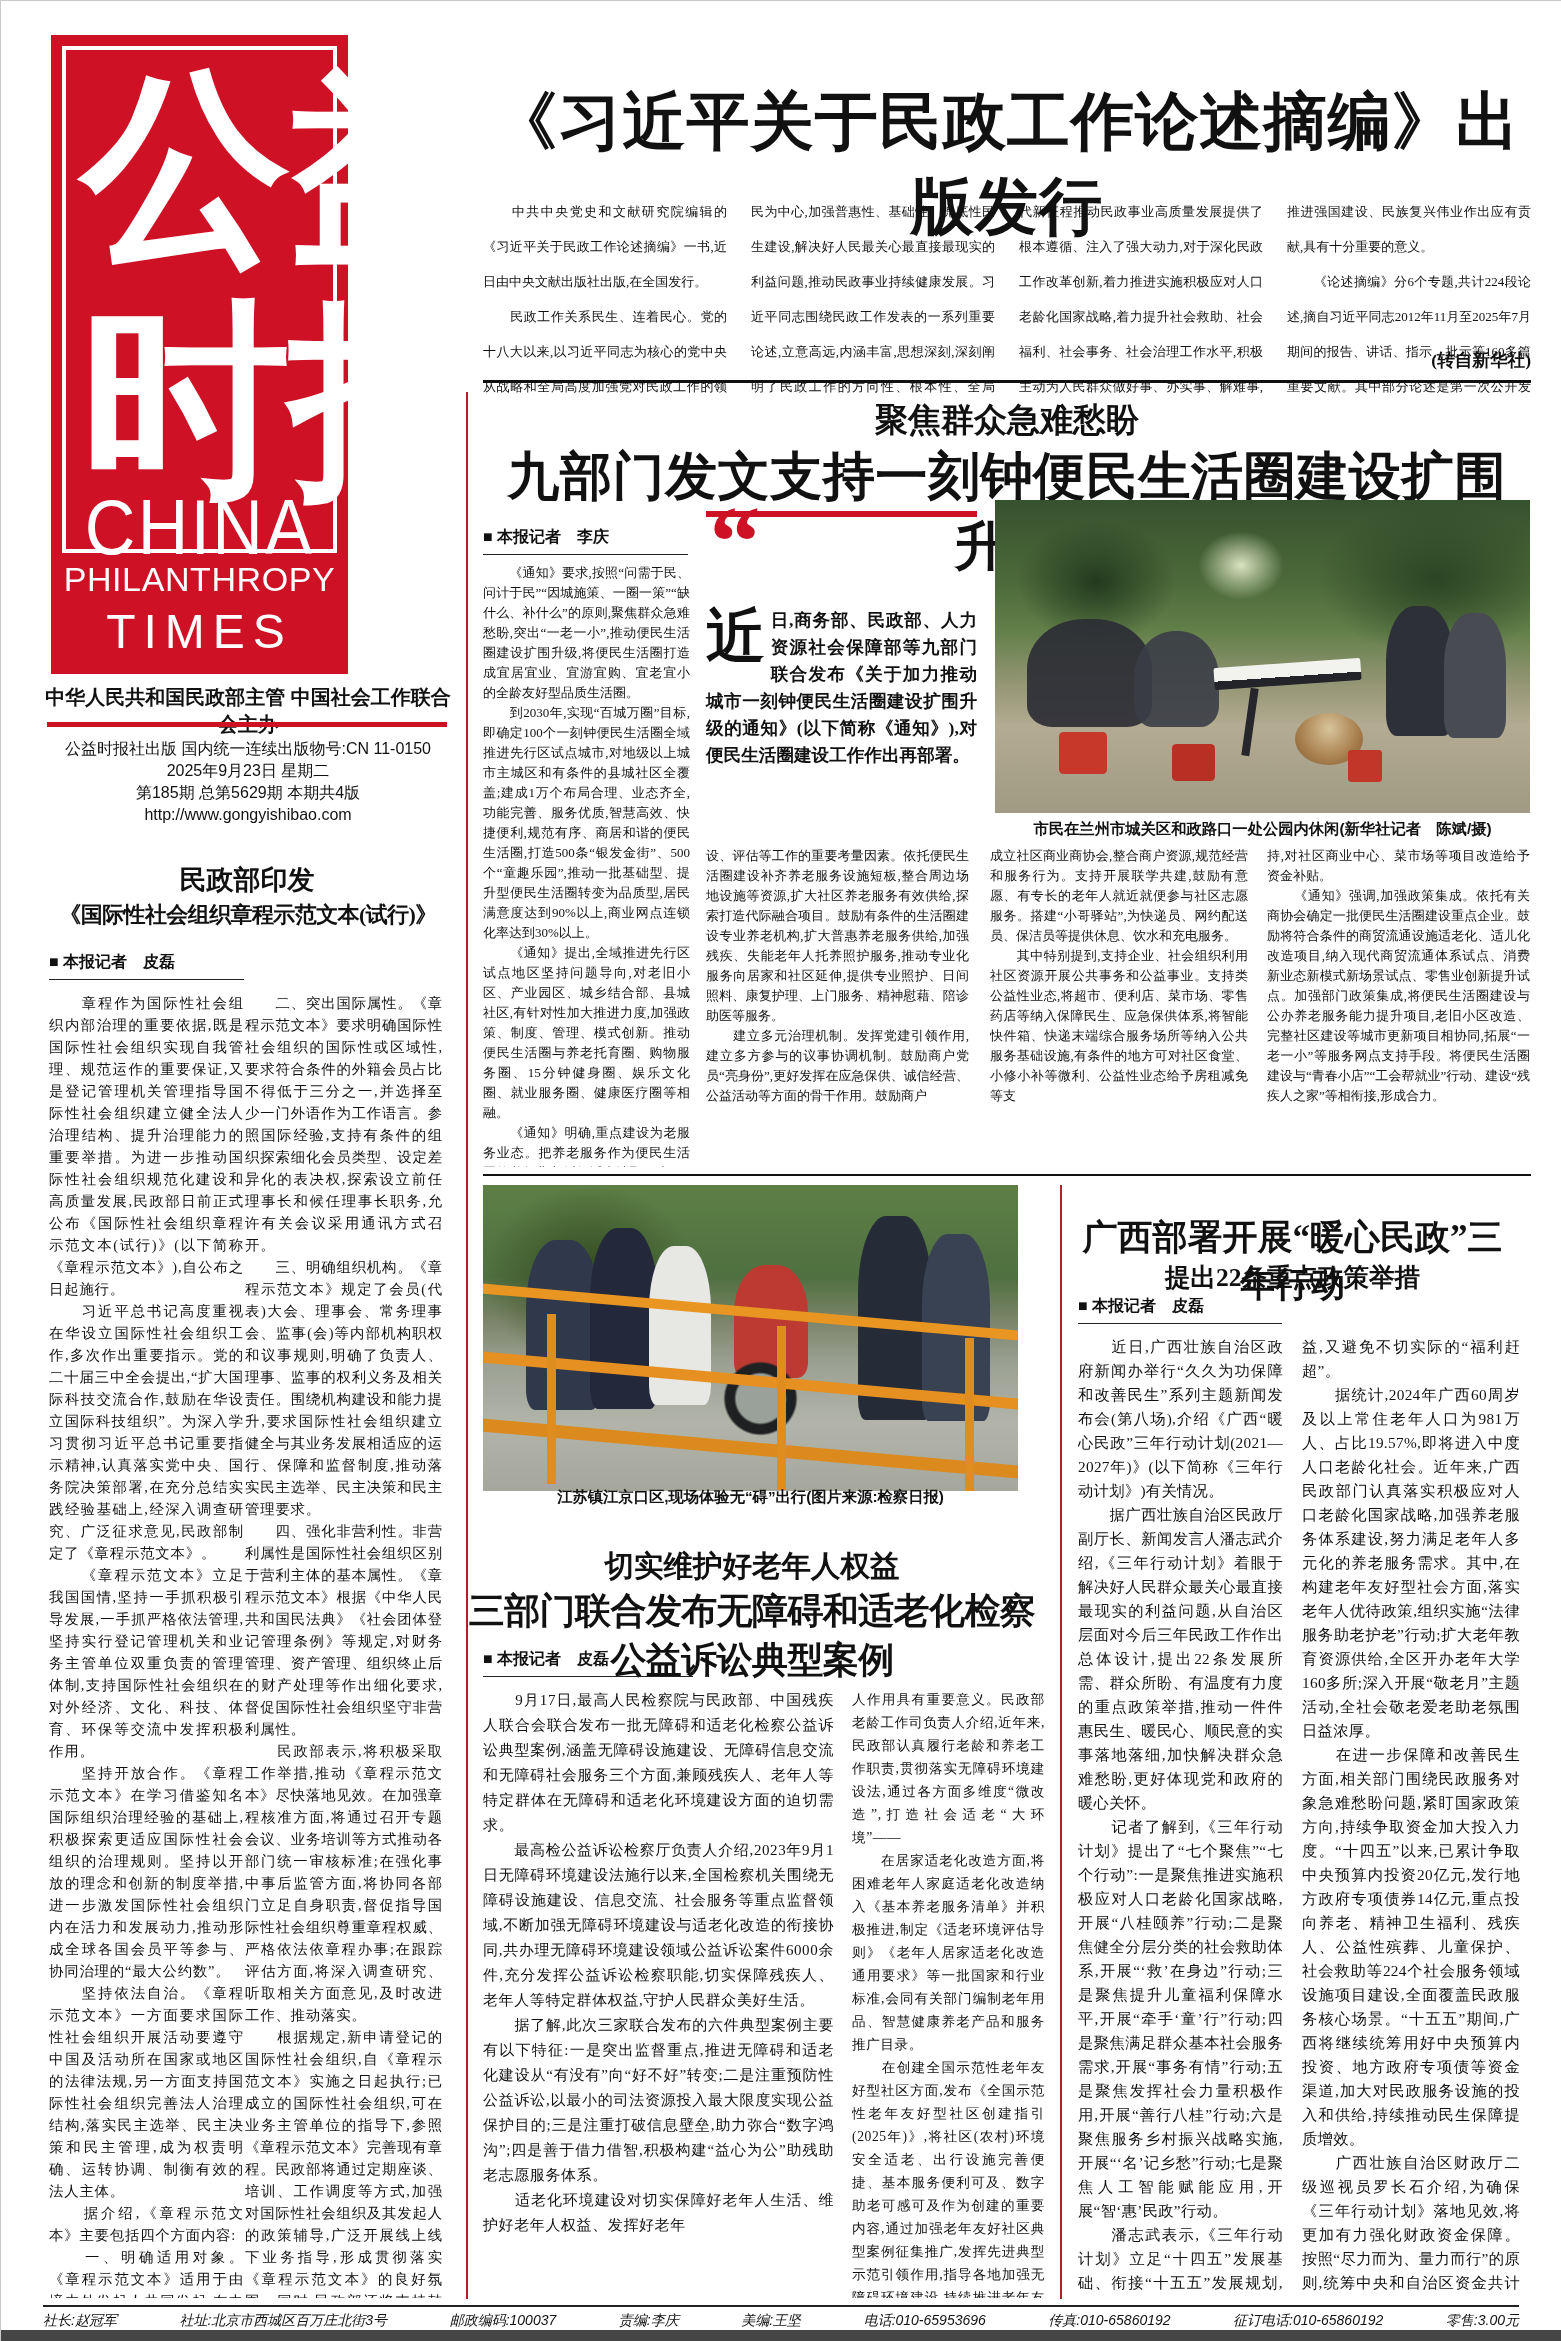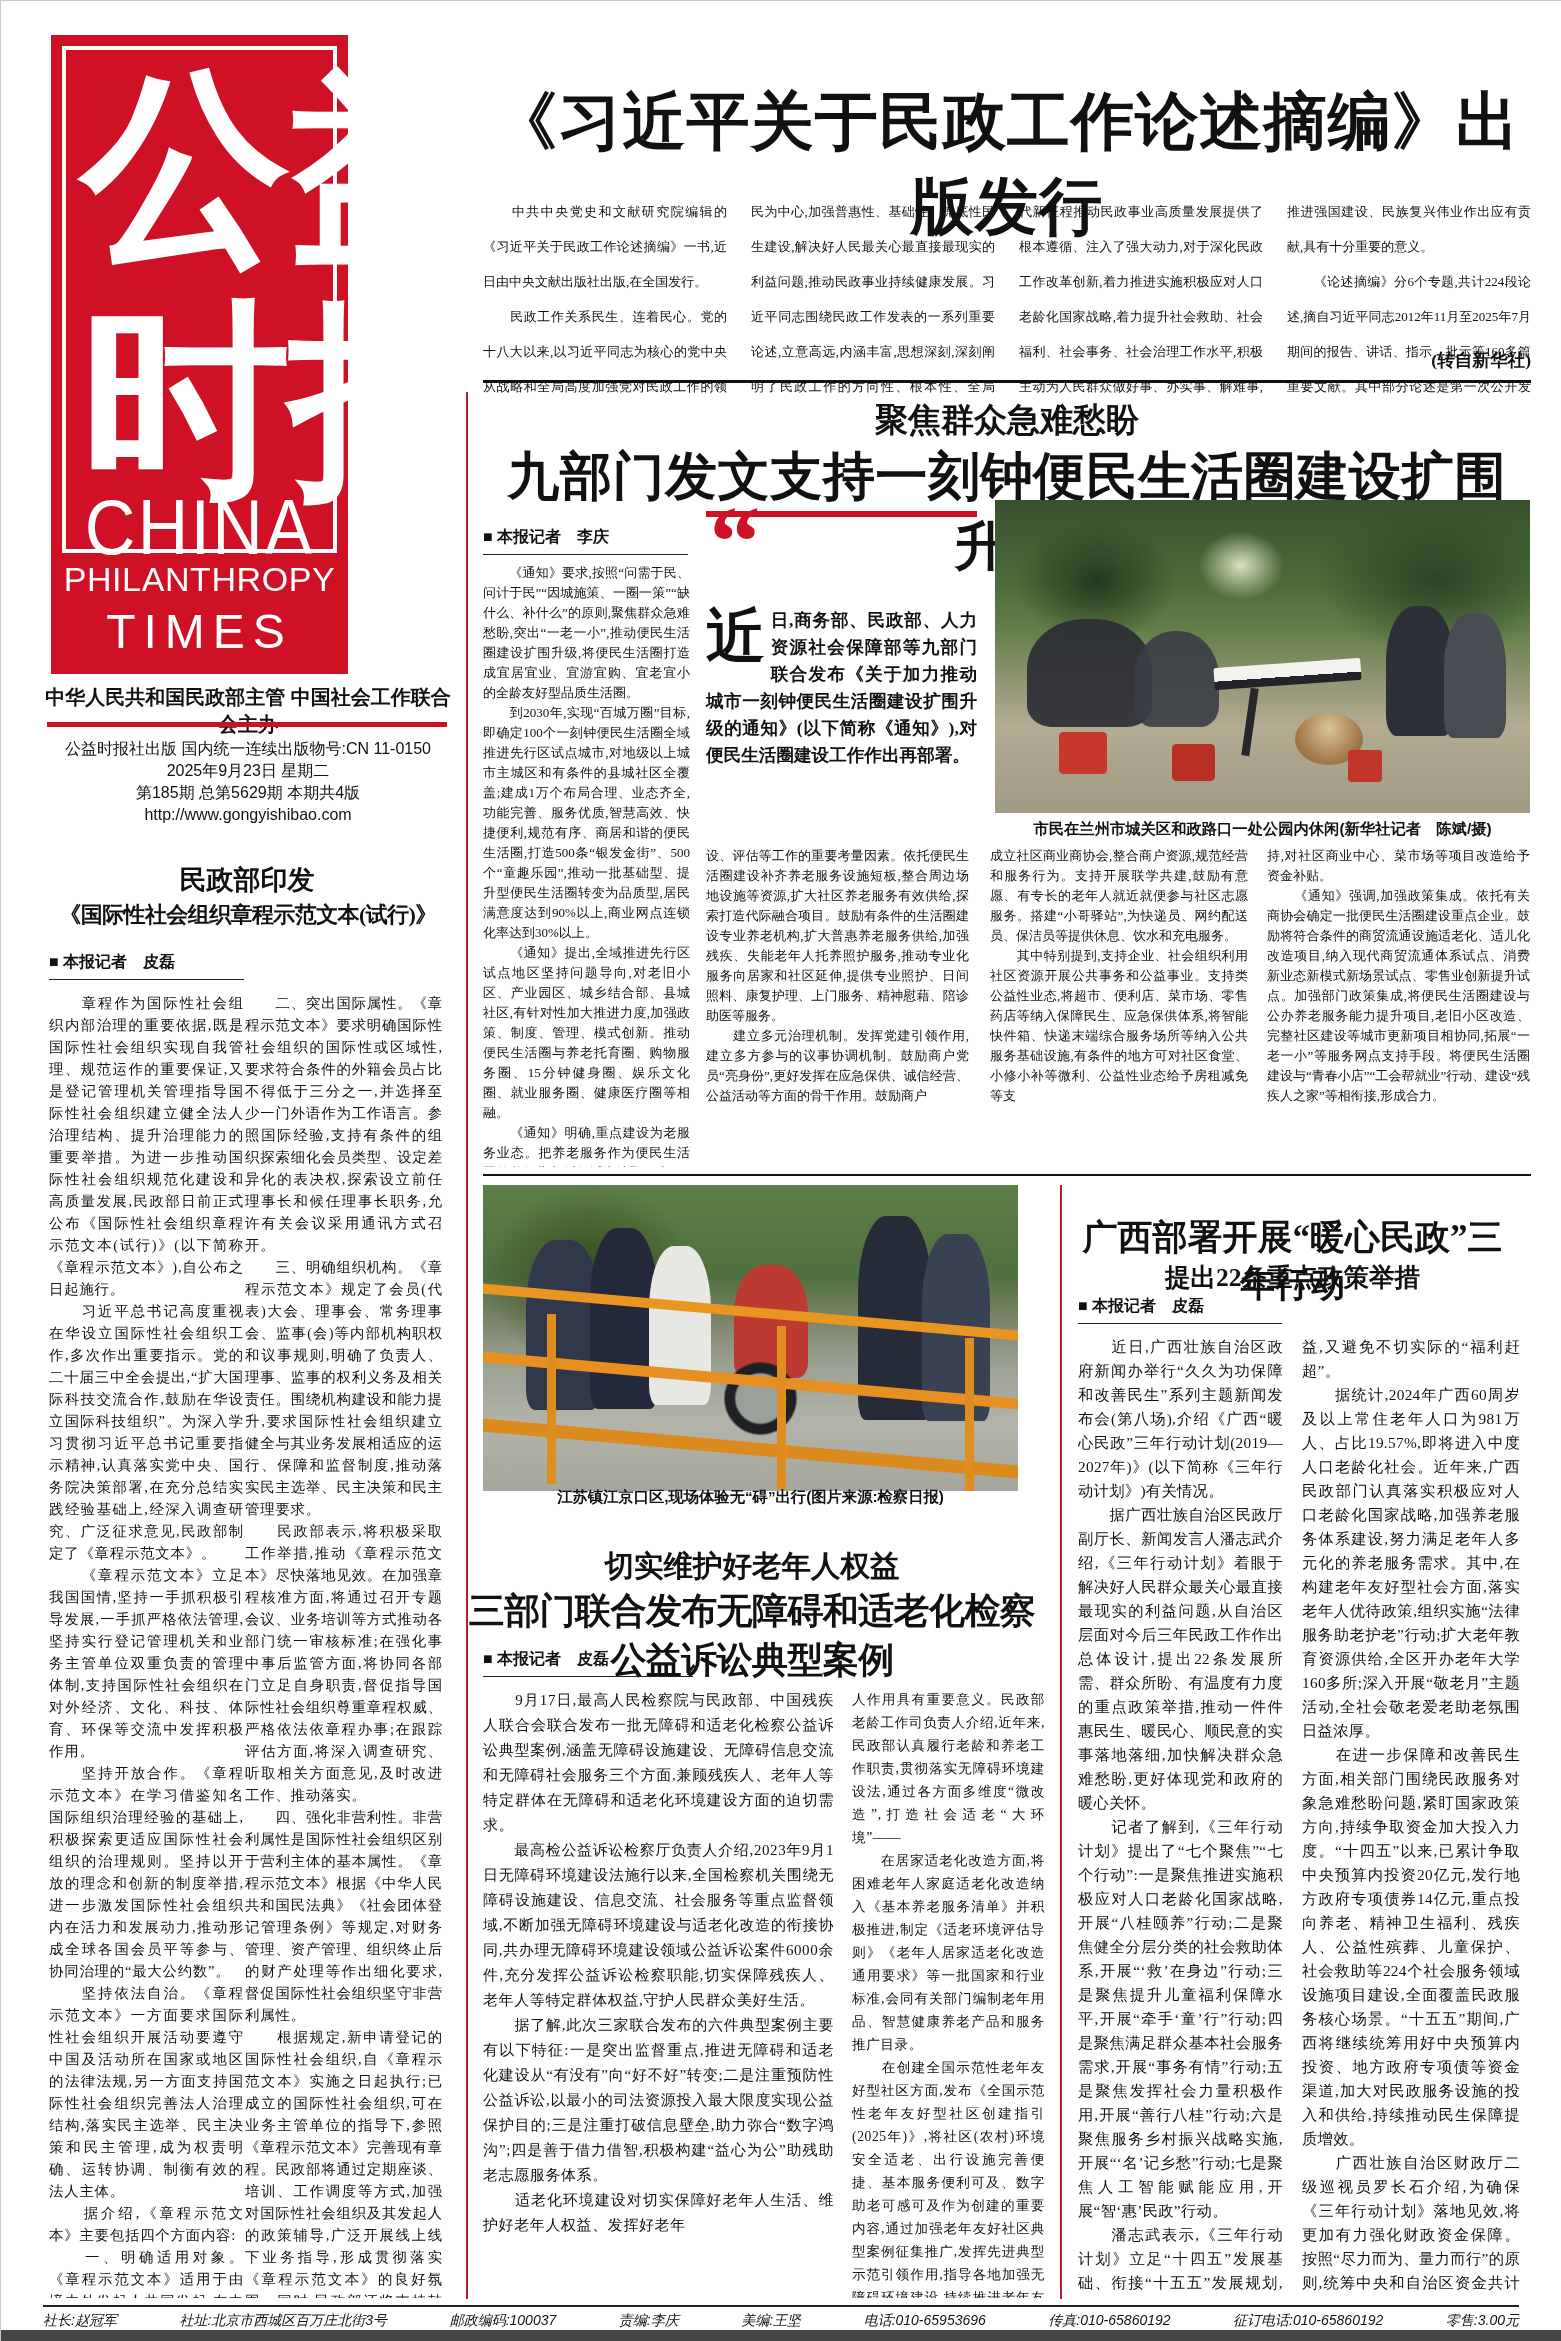--- a/index.html
+++ b/index.html
@@ -175,22 +175,22 @@
       <p>　　习近平总书记高度重视在华设立国际性社会组织工作,多次作出重要指示。党的二十届三中全会提出,“扩大国际科技交流合作,鼓励在华设立国际科技组织”。为深入学习贯彻习近平总书记重要指示精神,认真落实党中央、国务院决策部署,在充分总结实践经验基础上,经深入调查研究、广泛征求意见,民政部制定了《章程示范文本》。</p>
       <p>　　《章程示范文本》立足我国国情,坚持一手抓积极引导发展,一手抓严格依法管理,坚持实行登记管理机关和业务主管单位双重负责的管理体制,支持国际性社会组织在对外经济、文化、科技、体育、环保等交流中发挥积极作用。</p>
       <p>　　坚持开放合作。《章程示范文本》在学习借鉴知名国际组织治理经验的基础上,积极探索更适应国际性社会组织的治理规则。坚持以开放的理念和创新的制度举措,进一步激发国际性社会组织内在活力和发展动力,推动形成全球各国会员平等参与、协同治理的“最大公约数”。</p>
       <p>　　坚持依法自治。《章程示范文本》一方面要求国际性社会组织开展活动要遵守中国及活动所在国家或地区的法律法规,另一方面支持国际性社会组织完善法人治理结构,落实民主选举、民主决策和民主管理,成为权责明确、运转协调、制衡有效的法人主体。</p>
       <p>　　据介绍,《章程示范文本》主要包括四个方面内容:</p>
       <p>　　一、明确适用对象。《章程示范文本》适用于由境内外发起人共同发起,在中国境内成立登记,以促进国际合作、加强国际交流、参与国际事务为宗旨的国际性、非营利性的社会团体。</p>
     </div>
   <div class="abs col l-col" style="left:244px;top:991px;width:198px;height:1306px;">
       <p>　　二、突出国际属性。《章程示范文本》要求明确国际性社会组织的国际性或区域性,要求符合条件的外籍会员占比不得低于三分之一,并选择至少一门外语作为工作语言。参照国际经验,支持有条件的组织探索细化会员类型、设定差异化的表决权,探索设立前任理事长和候任理事长职务,允许有关会议采用通讯方式召开。</p>
       <p>　　三、明确组织机构。《章程示范文本》规定了会员(代表)大会、理事会、常务理事会、监事(会)等内部机构职权和议事规则,明确了负责人、理事、监事的权利义务及相关责任。围绕机构建设和能力提升,要求国际性社会组织建立健全与其业务发展相适应的运行、保障和监督制度,推动落实民主选举、民主决策和民主管理要求。</p>
+      <p>　　四、强化非营利性。非营利属性是国际性社会组织区别于营利主体的基本属性。《章程示范文本》根据《中华人民共和国民法典》《社会团体登记管理条例》等规定,对财务管理、资产管理、组织终止后的财产处理等作出细化要求,督促国际性社会组织坚守非营利属性。</p>
       <p>　　民政部表示,将积极采取工作举措,推动《章程示范文本》尽快落地见效。在加强章程核准方面,将通过召开专题会议、业务培训等方式推动各部门统一审核标准;在强化事中事后监管方面,将协同各部门立足自身职责,督促指导国际性社会组织尊重章程权威、严格依法依章程办事;在跟踪评估方面,将深入调查研究、听取相关方面意见,及时改进工作、推动落实。</p>
-      <p>　　四、强化非营利性。非营利属性是国际性社会组织区别于营利主体的基本属性。《章程示范文本》根据《中华人民共和国民法典》《社会团体登记管理条例》等规定,对财务管理、资产管理、组织终止后的财产处理等作出细化要求,督促国际性社会组织坚守非营利属性。</p>
       <p>　　根据规定,新申请登记的国际性社会组织,自《章程示范文本》实施之日起执行;已成立的国际性社会组织,可在业务主管单位的指导下,参照《章程示范文本》完善现有章程。民政部将通过定期座谈、培训、工作调度等方式,加强对国际性社会组织及其发起人的政策辅导,广泛开展线上线下业务指导,形成贯彻落实《章程示范文本》的良好氛围。同时,民政部还将支持鼓励国际性社会组织按照其章程规定积极开展活动,在促进国际交流合作、开展国际标准规则制定、服务“一带一路”建设等方面发挥独特且重要的作用。</p>
     </div>
 
   <div class="abs photo" style="left:482px;top:1184px;width:535px;height:306px;background:linear-gradient(180deg,#5d7f46 0%,#4f7040 30%,#7b8468 44%,#9aA092 58%,#b2b4aa 78%,#a5a79d 100%);">
     <div class="ph-shape" style="left:0;top:0;width:40%;height:60%;background:radial-gradient(ellipse,#33491f 0%,rgba(51,73,31,0) 70%);"></div>
     <div class="ph-shape" style="left:8%;top:18%;width:74px;height:170px;background:#30394c;border-radius:40% 40% 12% 12%;"></div>
     <div class="ph-shape" style="left:20%;top:14%;width:68px;height:181px;background:#23283a;border-radius:40% 40% 12% 12%;"></div>
     <div class="ph-shape" style="left:31%;top:20%;width:62px;height:159px;background:#e7e7e3;border-radius:40% 40% 12% 12%;"></div>
     <div class="ph-shape" style="left:47%;top:26%;width:74px;height:113px;background:#bc3a31;border-radius:42% 42% 14% 14%;"></div>
     <div class="ph-shape" style="left:44%;top:56%;width:85px;height:85px;background:radial-gradient(circle,#9aa09a 40%,#1e2022 44%,#1e2022 58%,rgba(30,32,34,0) 62%);"></div>
@@ -217,21 +217,21 @@
   <div class="abs col a-col" style="left:851px;top:1687px;width:193px;height:610px;font-size:13.6px;line-height:23px;">
       <p>人作用具有重要意义。民政部老龄工作司负责人介绍,近年来,民政部认真履行老龄和养老工作职责,贯彻落实无障碍环境建设法,通过各方面多维度“微改造”,打造社会适老“大环境”——</p>
       <p>　　在居家适老化改造方面,将困难老年人家庭适老化改造纳入《基本养老服务清单》并积极推进,制定《适老环境评估导则》《老年人居家适老化改造通用要求》等一批国家和行业标准,会同有关部门编制老年用品、智慧健康养老产品和服务推广目录。</p>
       <p>　　在创建全国示范性老年友好型社区方面,发布《全国示范性老年友好型社区创建指引(2025年)》,将社区(农村)环境安全适老、出行设施完善便捷、基本服务便利可及、数字助老可感可及作为创建的重要内容,通过加强老年友好社区典型案例征集推广,发挥先进典型示范引领作用,指导各地加强无障碍环境建设,持续推进老年友好型社区建设。</p>
     </div>
 
   <div class="abs headline gh1">广西部署开展“暖心民政”三年行动</div>
   <div class="abs gh2">提出22条重点政策举措</div>
   <div class="abs byline" style="left:1077px;top:1295px;width:204px;">■ 本报记者　皮磊</div>
   <div class="abs col g-col" style="left:1077px;top:1334px;width:205px;height:963px;">
-      <p>　　近日,广西壮族自治区政府新闻办举行“久久为功保障和改善民生”系列主题新闻发布会(第八场),介绍《广西“暖心民政”三年行动计划(2019—2027年)》(以下简称《三年行动计划》)有关情况。</p>
+      <p>　　近日,广西壮族自治区政府新闻办举行“久久为功保障和改善民生”系列主题新闻发布会(第八场),介绍《广西“暖心民政”三年行动计划(2021—2027年)》(以下简称《三年行动计划》)有关情况。</p>
       <p>　　据广西壮族自治区民政厅副厅长、新闻发言人潘志武介绍,《三年行动计划》着眼于解决好人民群众最关心最直接最现实的利益问题,从自治区层面对今后三年民政工作作出总体设计,提出22条发展所需、群众所盼、有温度有力度的重点政策举措,推动一件件惠民生、暖民心、顺民意的实事落地落细,加快解决群众急难愁盼,更好体现党和政府的暖心关怀。</p>
       <p>　　记者了解到,《三年行动计划》提出了“七个聚焦”“七个行动”:一是聚焦推进实施积极应对人口老龄化国家战略,开展“八桂颐养”行动;二是聚焦健全分层分类的社会救助体系,开展“‘救’在身边”行动;三是聚焦提升儿童福利保障水平,开展“牵手‘童’行”行动;四是聚焦满足群众基本社会服务需求,开展“事务有情”行动;五是聚焦发挥社会力量积极作用,开展“善行八桂”行动;六是聚焦服务乡村振兴战略实施,开展“‘名’记乡愁”行动;七是聚焦人工智能赋能应用,开展“智‘惠’民政”行动。</p>
       <p>　　潘志武表示,《三年行动计划》立足“十四五”发展基础、衔接“十五五”发展规划,科学提出三年梯度建设目标,适应经济发展水平和群众现实需要加大资金投入,稳步提高困难群众救助补助水平,逐渐缩小与西部地区平均水平差距,既让群众实实在在受</p>
     </div>
   <div class="abs col g-col" style="left:1301px;top:1334px;width:218px;height:963px;">
       <p>益,又避免不切实际的“福利赶超”。</p>
       <p>　　据统计,2024年广西60周岁及以上常住老年人口为981万人、占比19.57%,即将进入中度人口老龄化社会。近年来,广西民政部门认真落实积极应对人口老龄化国家战略,加强养老服务体系建设,努力满足老年人多元化的养老服务需求。其中,在构建老年友好型社会方面,落实老年人优待政策,组织实施“法律服务助老护老”行动;扩大老年教育资源供给,全区开办老年大学160多所;深入开展“敬老月”主题活动,全社会敬老爱老助老氛围日益浓厚。</p>
       <p>　　在进一步保障和改善民生方面,相关部门围绕民政服务对象急难愁盼问题,紧盯国家政策方向,持续争取资金加大投入力度。“十四五”以来,已累计争取中央预算内投资20亿元,发行地方政府专项债券14亿元,重点投向养老、精神卫生福利、残疾人、公益性殡葬、儿童保护、社会救助等224个社会服务领域设施项目建设,全面覆盖民政服务核心场景。“十五五”期间,广西将继续统筹用好中央预算内投资、地方政府专项债等资金渠道,加大对民政服务设施的投入和供给,持续推动民生保障提质增效。</p>
       <p>　　广西壮族自治区财政厅二级巡视员罗长石介绍,为确保《三年行动计划》落地见效,将更加有力强化财政资金保障。按照“尽力而为、量力而行”的原则,统筹中央和自治区资金共计431.5亿元,以“真金白银”支持“暖心民政”三年行动计划,把党和政府的关怀与温暖落到实处。2025年已统筹安排资金140亿元,未来两年再安排291.5亿元。</p>
     </div>

